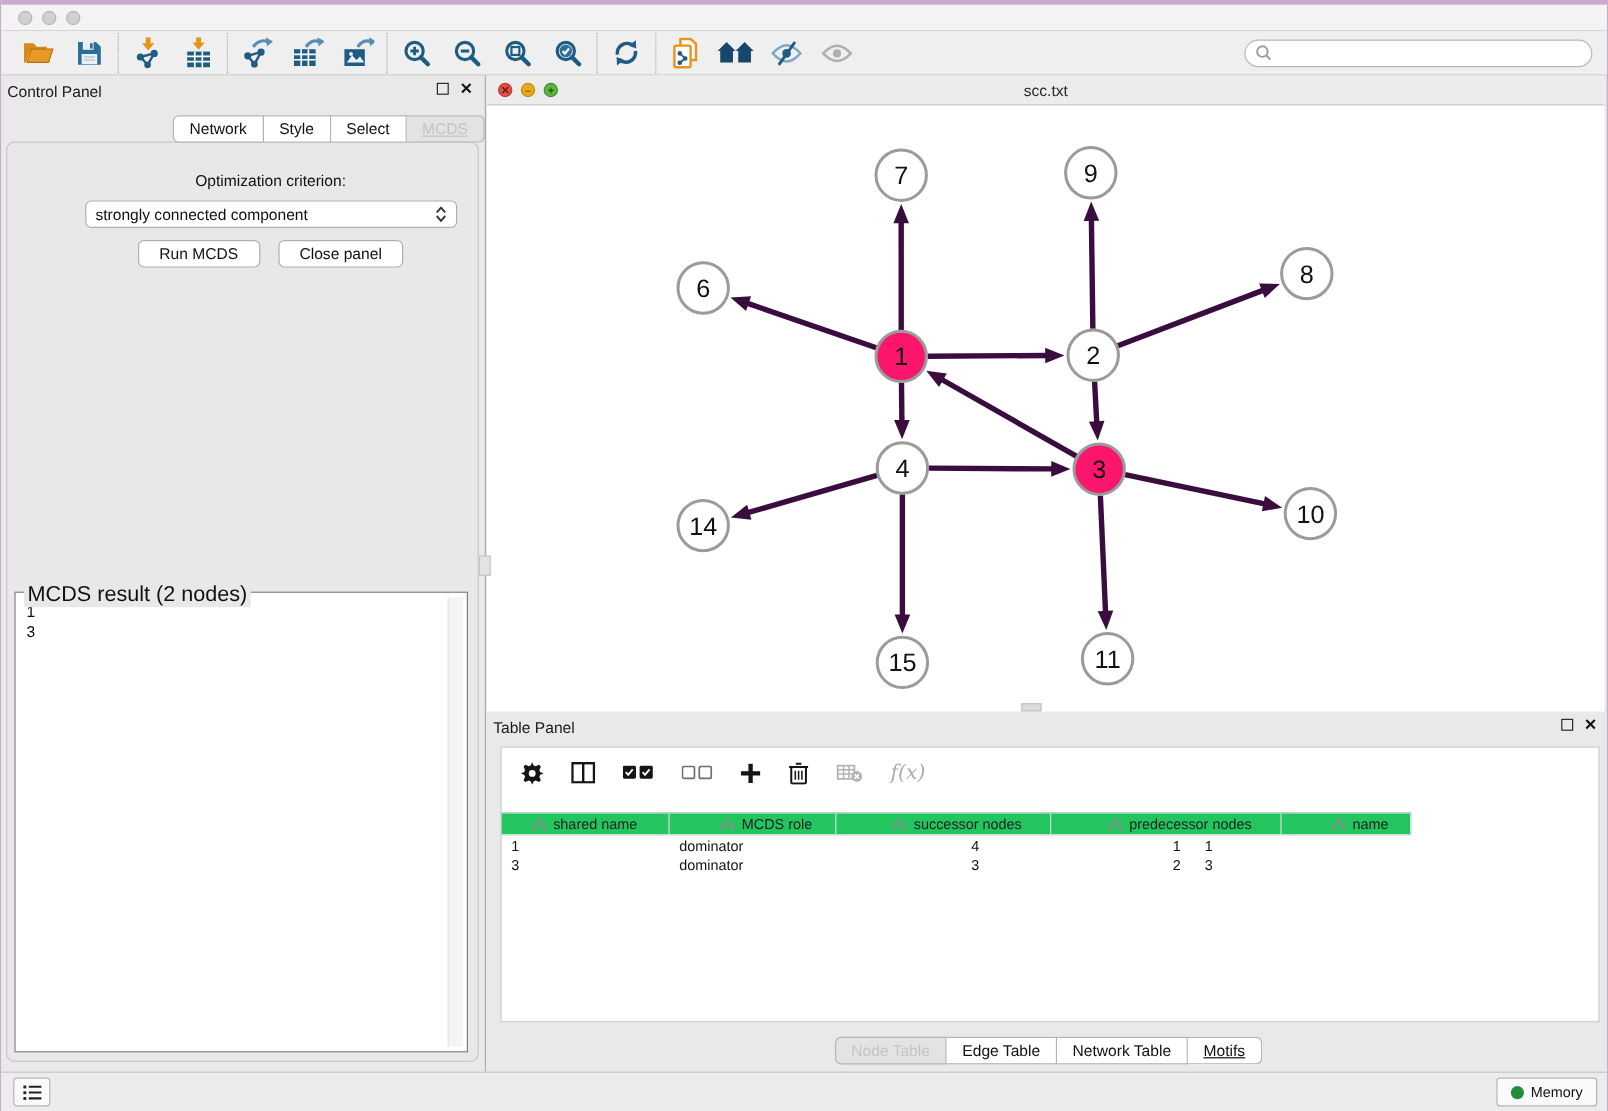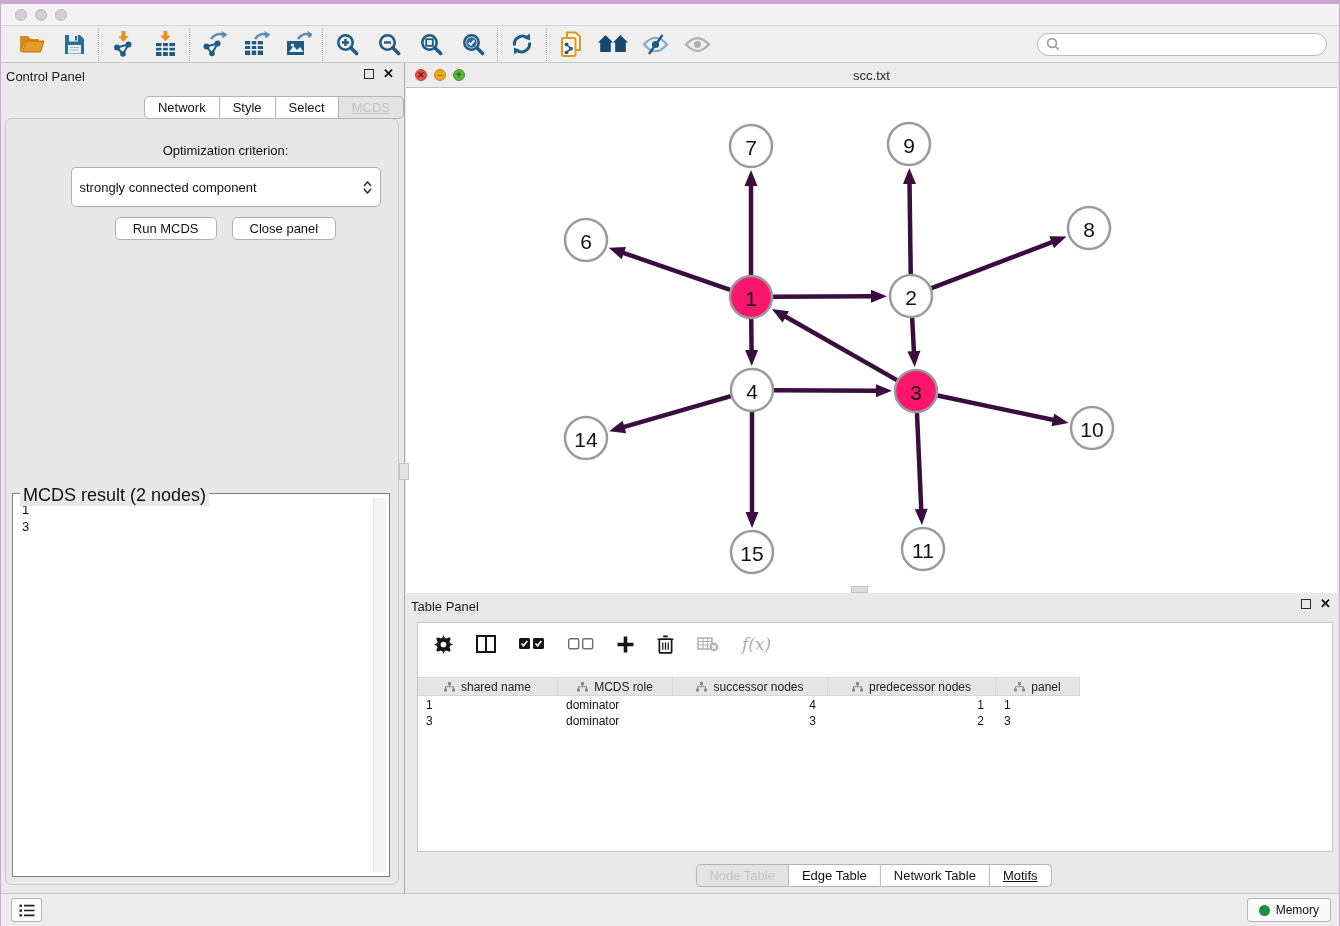--- a/index.html
+++ b/index.html
@@ -38,21 +38,21 @@
   .seg-tab:first-child { border-left:1px solid #B3B3B3; border-radius:5px 0 0 5px; }
   .seg-tab:last-child { border-radius:0 5px 5px 0;text-decoration:underline; }
   .seg-tab.active { background:#E3E3E3; color:#C4C4C4; }
 
   
   .control-panel { left:0; top:63px; width:404px; height:830px; background:#E9E9E9; border-right:1px solid #ADADAD; }
   .cp-tabs { position:absolute; top:33px; left:0; right:0; display:flex; justify-content:flex-end; z-index:2; }
   .cp-body { position:absolute; left:4px; right:5px; top:55px; bottom:8px;
              border:1px solid #C8C8C8; border-radius:7px; background:#E8E8E8;padding-left:47px; }
   .opt-label { margin-top:24px; text-align:center; font-size:13px; color:#111; }
-  .cp-select { margin:9px auto 0; width:310px; height:40px; background:#fff; border:1px solid #AFAFAF;
+  .cp-select { margin:9px auto 0; width:310px; height:23px; background:#fff; border:1px solid #AFAFAF;
                border-radius:5px; display:flex; align-items:center; font-size:13px; padding:0 8px; color:#111; }
   .cp-select .spin { margin-left:auto; display:flex; flex-direction:column; align-items:center; gap:1px; }
   .btn-row { margin-top:10px; display:flex; justify-content:center; gap:15px; }
   .aqua-btn { height:23px; background:#fff; border:1px solid #AFAFAF; border-radius:5px;
               font-size:13px; color:#111; padding:0 17px; display:flex; align-items:center; }
   .result-box { position:absolute; left:6px; top:374px; width:378px; height:384px;
                 border:1px solid #7F7F7F; background:#fff; }
   .result-legend { position:absolute; top:-9px; left:7px; background:#E8E8E8; padding:0 3px; font-size:18px; color:#111; }
   .result-items { padding:7px 9px; font-size:13px; line-height:17px; color:#111; }
   .result-scroll { position:absolute; top:4px; bottom:4px; right:3px; width:13px;
@@ -73,21 +73,21 @@
   .h-grip { left:850px; top:586px; width:17px; height:7px; background:#DCDCDC; border:1px solid #C2C2C2; }
   .v-grip { left:398px; top:463px; width:10px; height:17px; background:#E3E3E3; border:1px solid #C6C6C6; }
 
   
   .table-panel { left:405px; top:593px; width:935px; height:300px; background:#E9E9E9; }
   .tp-box { position:absolute; left:11px; top:29px; width:916px; height:230px; background:#fff; border:1px solid #C7C7C7; }
   .tp-toolbar { position:absolute; left:0; top:0; right:0; height:42px; display:flex; align-items:center; padding-left:16px; gap:23px; }
   .tp-tool { display:flex; align-items:center; }
   .fx { font-family:"DejaVu Serif", serif; font-style:italic; font-size:17px; color:#ACACAC; }
   .thead { position:absolute; left:0; top:54px; height:19px; display:flex;
-           background:#e5e5e5; border-top:1px solid #D6D6D6; border-bottom:1px solid #D6D6D6; }
+           background:#22c55e; border-top:1px solid #D6D6D6; border-bottom:1px solid #D6D6D6;gap:24px; }
   .th { display:flex; align-items:center; justify-content:center; gap:6px; font-size:12px; color:#222;
         border-right:1px solid #D9D9D9; }
   .trow { position:absolute; left:0; height:16px; display:flex; font-size:12px; color:#111; }
   .td { display:flex; align-items:center; }
   .tp-tabs { position:absolute; bottom:6px; left:50%; transform:translateX(-50%); }
 
   
   .statusbar { left:0; top:893px; width:1340px; height:33px; background:#ECECEC; border-top:1px solid #C6C6C6; }
   .sq-btn { position:absolute; top:4px; height:24px; background:#FAFAFA; border:1px solid #B5B5B5;
             border-radius:3px; display:flex; align-items:center; justify-content:center; }
@@ -463,21 +463,21 @@
         </div>
         <div class="th" style="width: 84px;">
           <svg width="11" height="10" viewBox="0 0 11 10">
             <g fill="#8A8A8A">
               <rect x="4" y="0" width="3" height="3"></rect>
               <rect x="0" y="6.5" width="3" height="3"></rect>
               <rect x="8" y="6.5" width="3" height="3"></rect>
             </g>
             <path d="M5.5 3v1.7M1.5 6.5V4.7h8v1.8" stroke="#8A8A8A" fill="none"></path>
           </svg>
-          <span>panel</span>
+          <span>name</span>
         </div>
       </div>
     <div id="trows">
         <div class="trow" style="top: 74px;">
           <div class="td" style="width: 140px; justify-content: flex-start; padding: 0px 0px 0px 8px;">1</div>
           <div class="td" style="width: 115px; justify-content: flex-start; padding: 0px 0px 0px 8px;">dominator</div>
           <div class="td" style="width: 155px; justify-content: flex-end; padding: 0px 12px 0px 0px;">4</div>
           <div class="td" style="width: 168px; justify-content: flex-end; padding: 0px 12px 0px 0px;">1</div>
           <div class="td" style="width: 84px; justify-content: flex-start; padding: 0px 0px 0px 8px;">1</div>
         </div>

